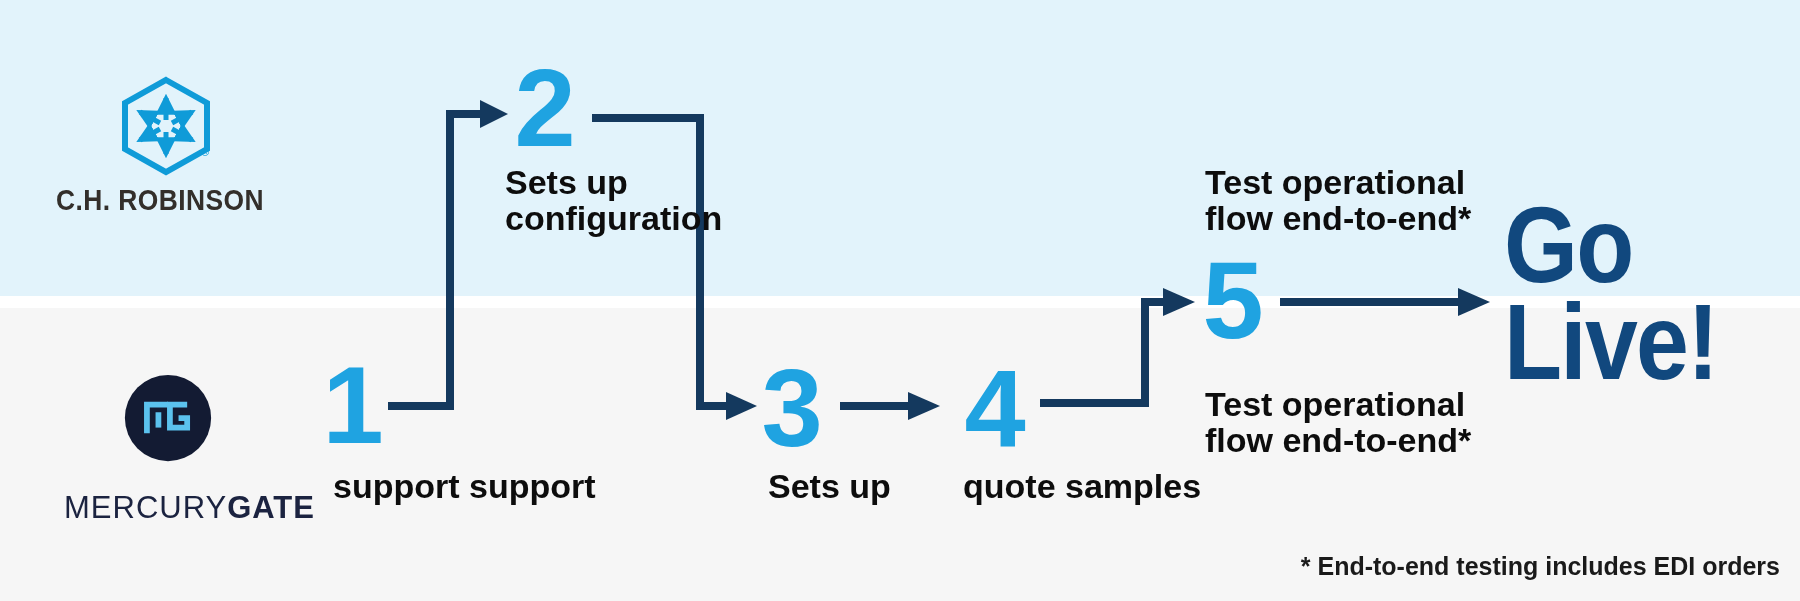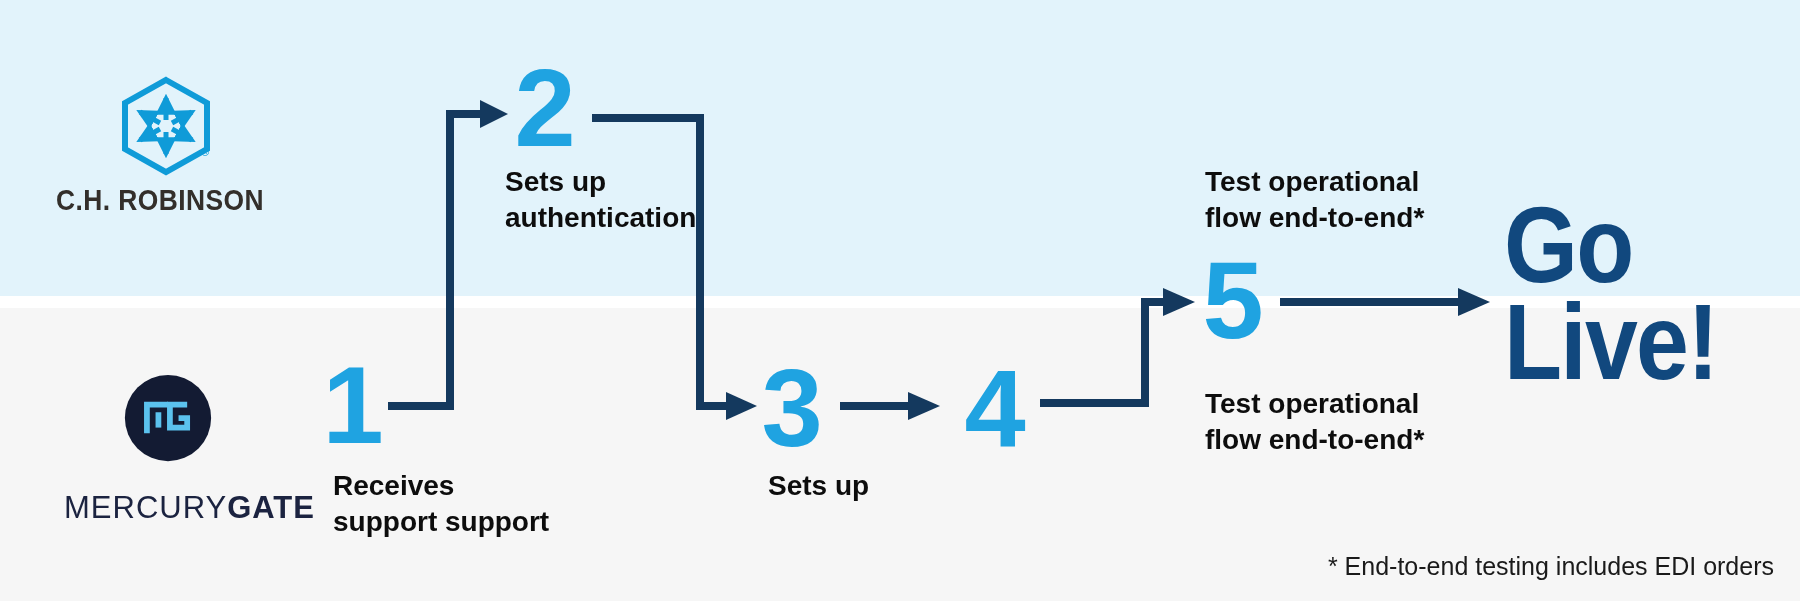--- a/index.html
+++ b/index.html
@@ -12,26 +12,26 @@
   body{font-family:"Liberation Sans",sans-serif;}
   .stage{position:relative;width:1800px;height:601px;overflow:hidden;background:var(--lane-bottom);}
   .lane-top{position:absolute;left:0;top:0;width:1800px;height:296px;background:var(--lane-top);}
   .lane-divider{position:absolute;left:0;top:296px;width:1800px;height:12px;background:var(--divider);}
   .lane-bottom{position:absolute;left:0;top:308px;width:1800px;height:293px;background:var(--lane-bottom);}
   .connectors{position:absolute;left:0;top:0;z-index:1;}
   .connectors polyline{fill:none;stroke:var(--connector);stroke-width:8;stroke-linejoin:miter;}
   .connectors polygon{fill:var(--connector);}
   .num{position:absolute;transform:translateX(-50%);font-size:110px;line-height:1;font-weight:700;
        color:var(--step-blue);z-index:2;white-space:nowrap;}
-  .lbl{position:absolute;font-size:28px;line-height:36px;font-weight:700;color:var(--label);
+  .lbl{position:absolute;font-size:34px;line-height:36px;font-weight:700;color:var(--label);
        white-space:nowrap;z-index:2;}
   .golive{position:absolute;left:1504px;top:196px;font-size:108px;line-height:97px;font-weight:700;
        letter-spacing:-2px;color:var(--navy);transform:scaleX(0.88);transform-origin:left top;
        white-space:nowrap;z-index:2;}
-  .footnote{position:absolute;right:26px;top:552px;font-size:25px;font-weight:400;color:#1a1a1a;
+  .footnote{position:absolute;right:20px;top:552px;font-size:25px;font-weight:700;color:#1a1a1a;
        white-space:nowrap;}
   .chr-logo{position:absolute;left:118px;top:76px;}
   .chr-reg{position:absolute;left:201px;top:146px;font-size:11px;color:var(--chr-blue);}
   .chr-word{position:absolute;left:40px;top:183px;width:240px;text-align:center;font-size:30px;
        font-weight:700;letter-spacing:0.5px;color:var(--chr-text);transform:scaleX(0.88);
        transform-origin:center top;white-space:nowrap;}
   .mg-logo{position:absolute;left:122px;top:372px;}
   .mg-word{position:absolute;left:64px;top:470px;font-size:31px;letter-spacing:1px;
        color:var(--mg-text);white-space:nowrap;margin-top:20px;}
   .mg-word .g{font-weight:800;}
@@ -87,31 +87,31 @@
     <polygon points="1458,288 1490,302 1458,316"></polygon>
   </svg>
 
   <div class="num" style="left:353px;top:350px">1</div>
   <div class="num" style="left:545px;top:53px">2</div>
   <div class="num" style="left:792px;top:353px">3</div>
   <div class="num" style="left:995px;top:353px">4</div>
   <div class="num" style="left:1233px;top:245px">5</div>
 
   <div class="lbl" style="left:333px;top:468px">
-    <div>Receives</div>
     <div>support support</div>
   </div>
   <div class="lbl" style="left:505px;top:164px">
     <div>Sets up</div>
-    <div>authentication</div>
+    <div>configuration</div>
   </div>
   <div class="lbl" style="left:768px;top:468px">
     <div>Sets up</div>
   </div>
   <div class="lbl" style="left:963px;top:468px">
+    <div>quote samples</div>
   </div>
   <div class="lbl" style="left:1205px;top:164px">
     <div>Test operational</div>
     <div>flow end-to-end*</div>
   </div>
   <div class="lbl" style="left:1205px;top:386px">
     <div>Test operational</div>
     <div>flow end-to-end*</div>
   </div>
 

